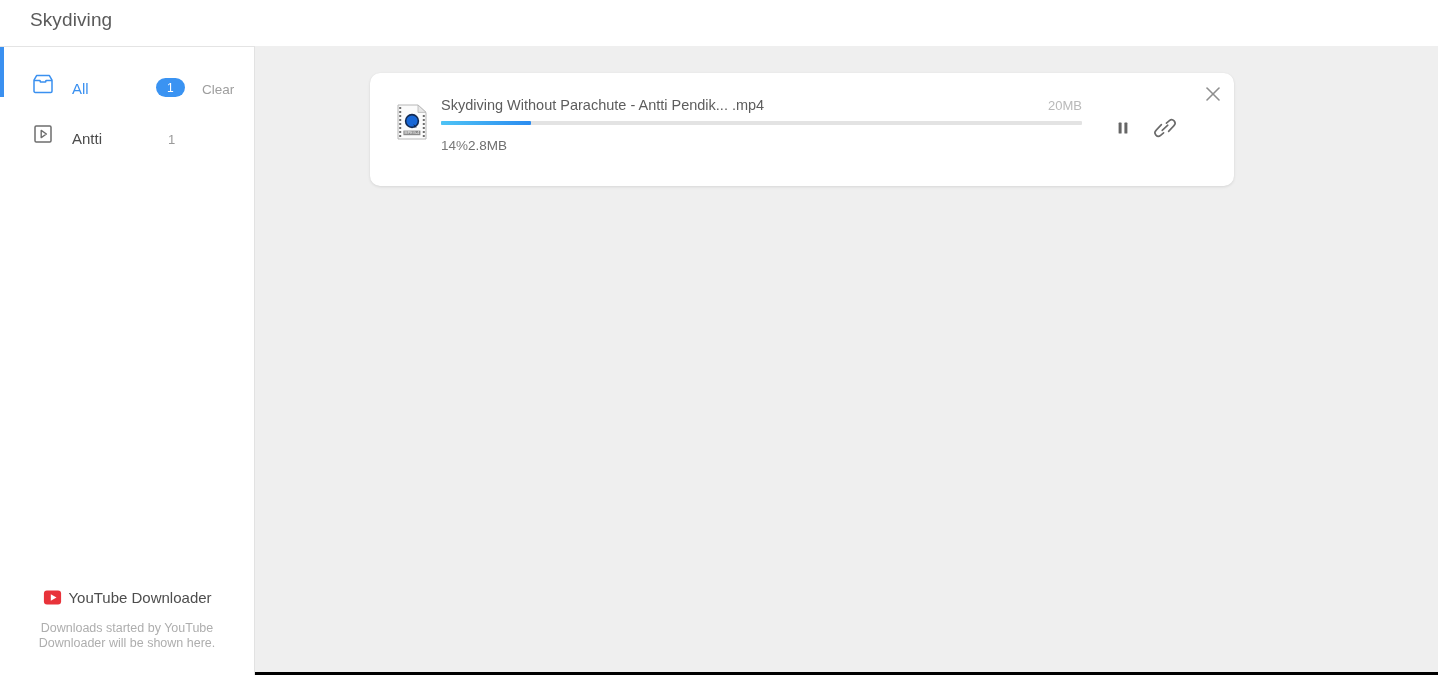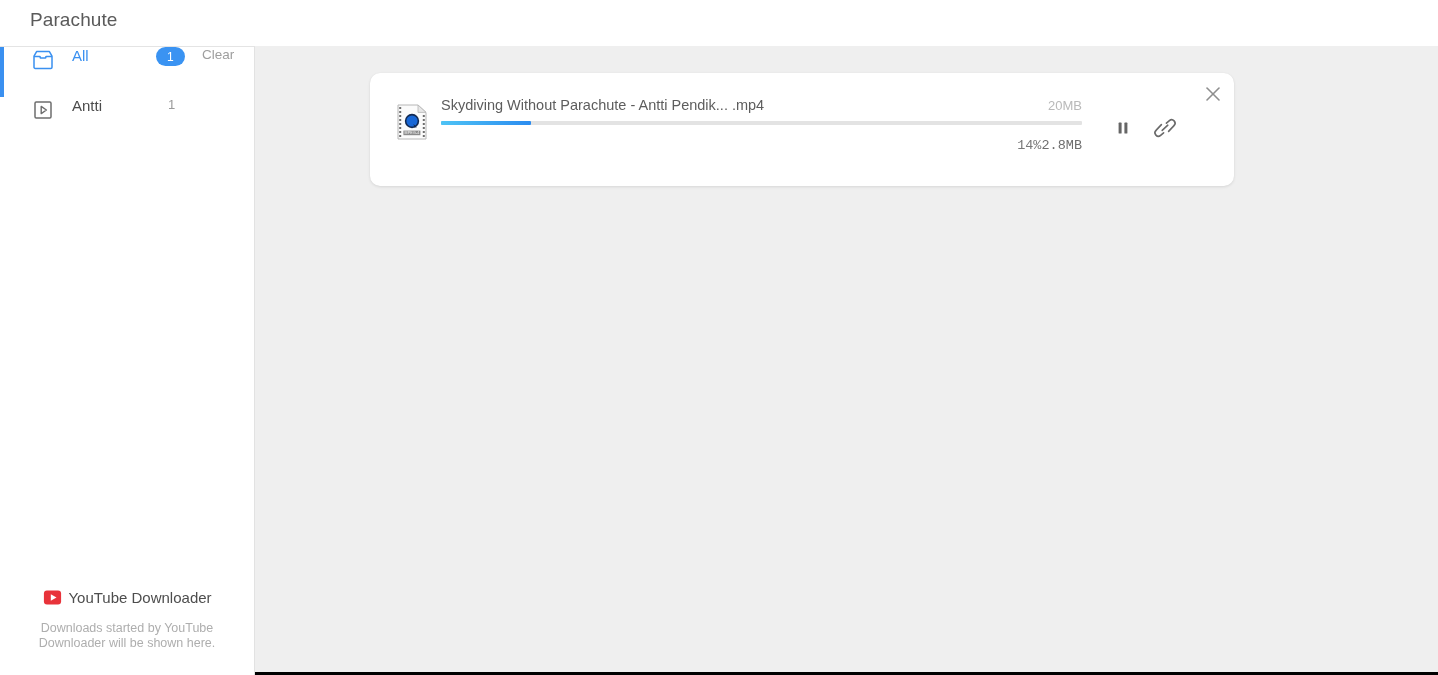--- a/index.html
+++ b/index.html
@@ -44,21 +44,21 @@
     position:absolute; left:0; top:46px;
     width:255px; height:629px;
     background:#ffffff;
     border-top:1px solid #e4e4e4;
     border-right:1px solid #e2e2e2;
   }
   .nav { position:absolute; left:0; top:0; width:255px; }
   .nav-item {
     position:relative;
     height:50px;
-    display:flex; align-items:flex-start;
+    display:flex; align-items:flex-end;
     padding-left:30px;
     cursor:default;
   }
   .nav-item .accent {
     position:absolute; left:0; top:0; width:4px; height:50px;
     background:#3a90f0; display:none;
   }
   .nav-item.active .accent { display:block; }
   .nav-ico { width:26px; height:26px; flex:none; display:block; }
   .nav-label {
@@ -123,36 +123,36 @@
   .file-total { font-size:13px; color:#b9b9b9; white-space:nowrap; padding-top:1px; }
 
   .bar { position:relative; width:641px; height:4px; background:#e3e3e3; border-radius:1px; margin-top:2px; }
   .bar-fill {
     position:absolute; left:0; top:0; height:4px; border-radius:1px;
     background:linear-gradient(90deg,#4ec3f5 0%, #2b8cf0 100%);
   }
 
   .row-bot {
     margin-top:11px; height:18px;
-    display:flex; align-items:center; justify-content:flex-end;font-family:Liberation Mono, monospace;
+    display:flex; align-items:center; justify-content:flex-start;
   }
   .pct { font-size:13.5px; color:#7a7a7a; }
   .downloaded { font-size:13.5px; color:#6e6e6e; }
 
   .act-pause { position:absolute; left:740px; top:42px; width:26px; height:26px; display:block; cursor:default; }
   .act-link  { position:absolute; left:782px; top:42px; width:26px; height:26px; display:block; cursor:default; }
   .act-close { position:absolute; left:833px; top:11px; width:20px; height:20px; display:block; cursor:default; }
 </style>
 </head>
 <body>
 
 <div id="app">
 
   <div class="topbar">
-    <div class="topbar-title">Parachute</div>
+    <div class="topbar-title">Skydiving</div>
 
   </div>
 
   <div class="sidebar">
 
     <div class="nav">
 
       <div class="nav-item active">
         <span class="accent"></span>
         <svg class="nav-ico" viewBox="0 0 26 26">

